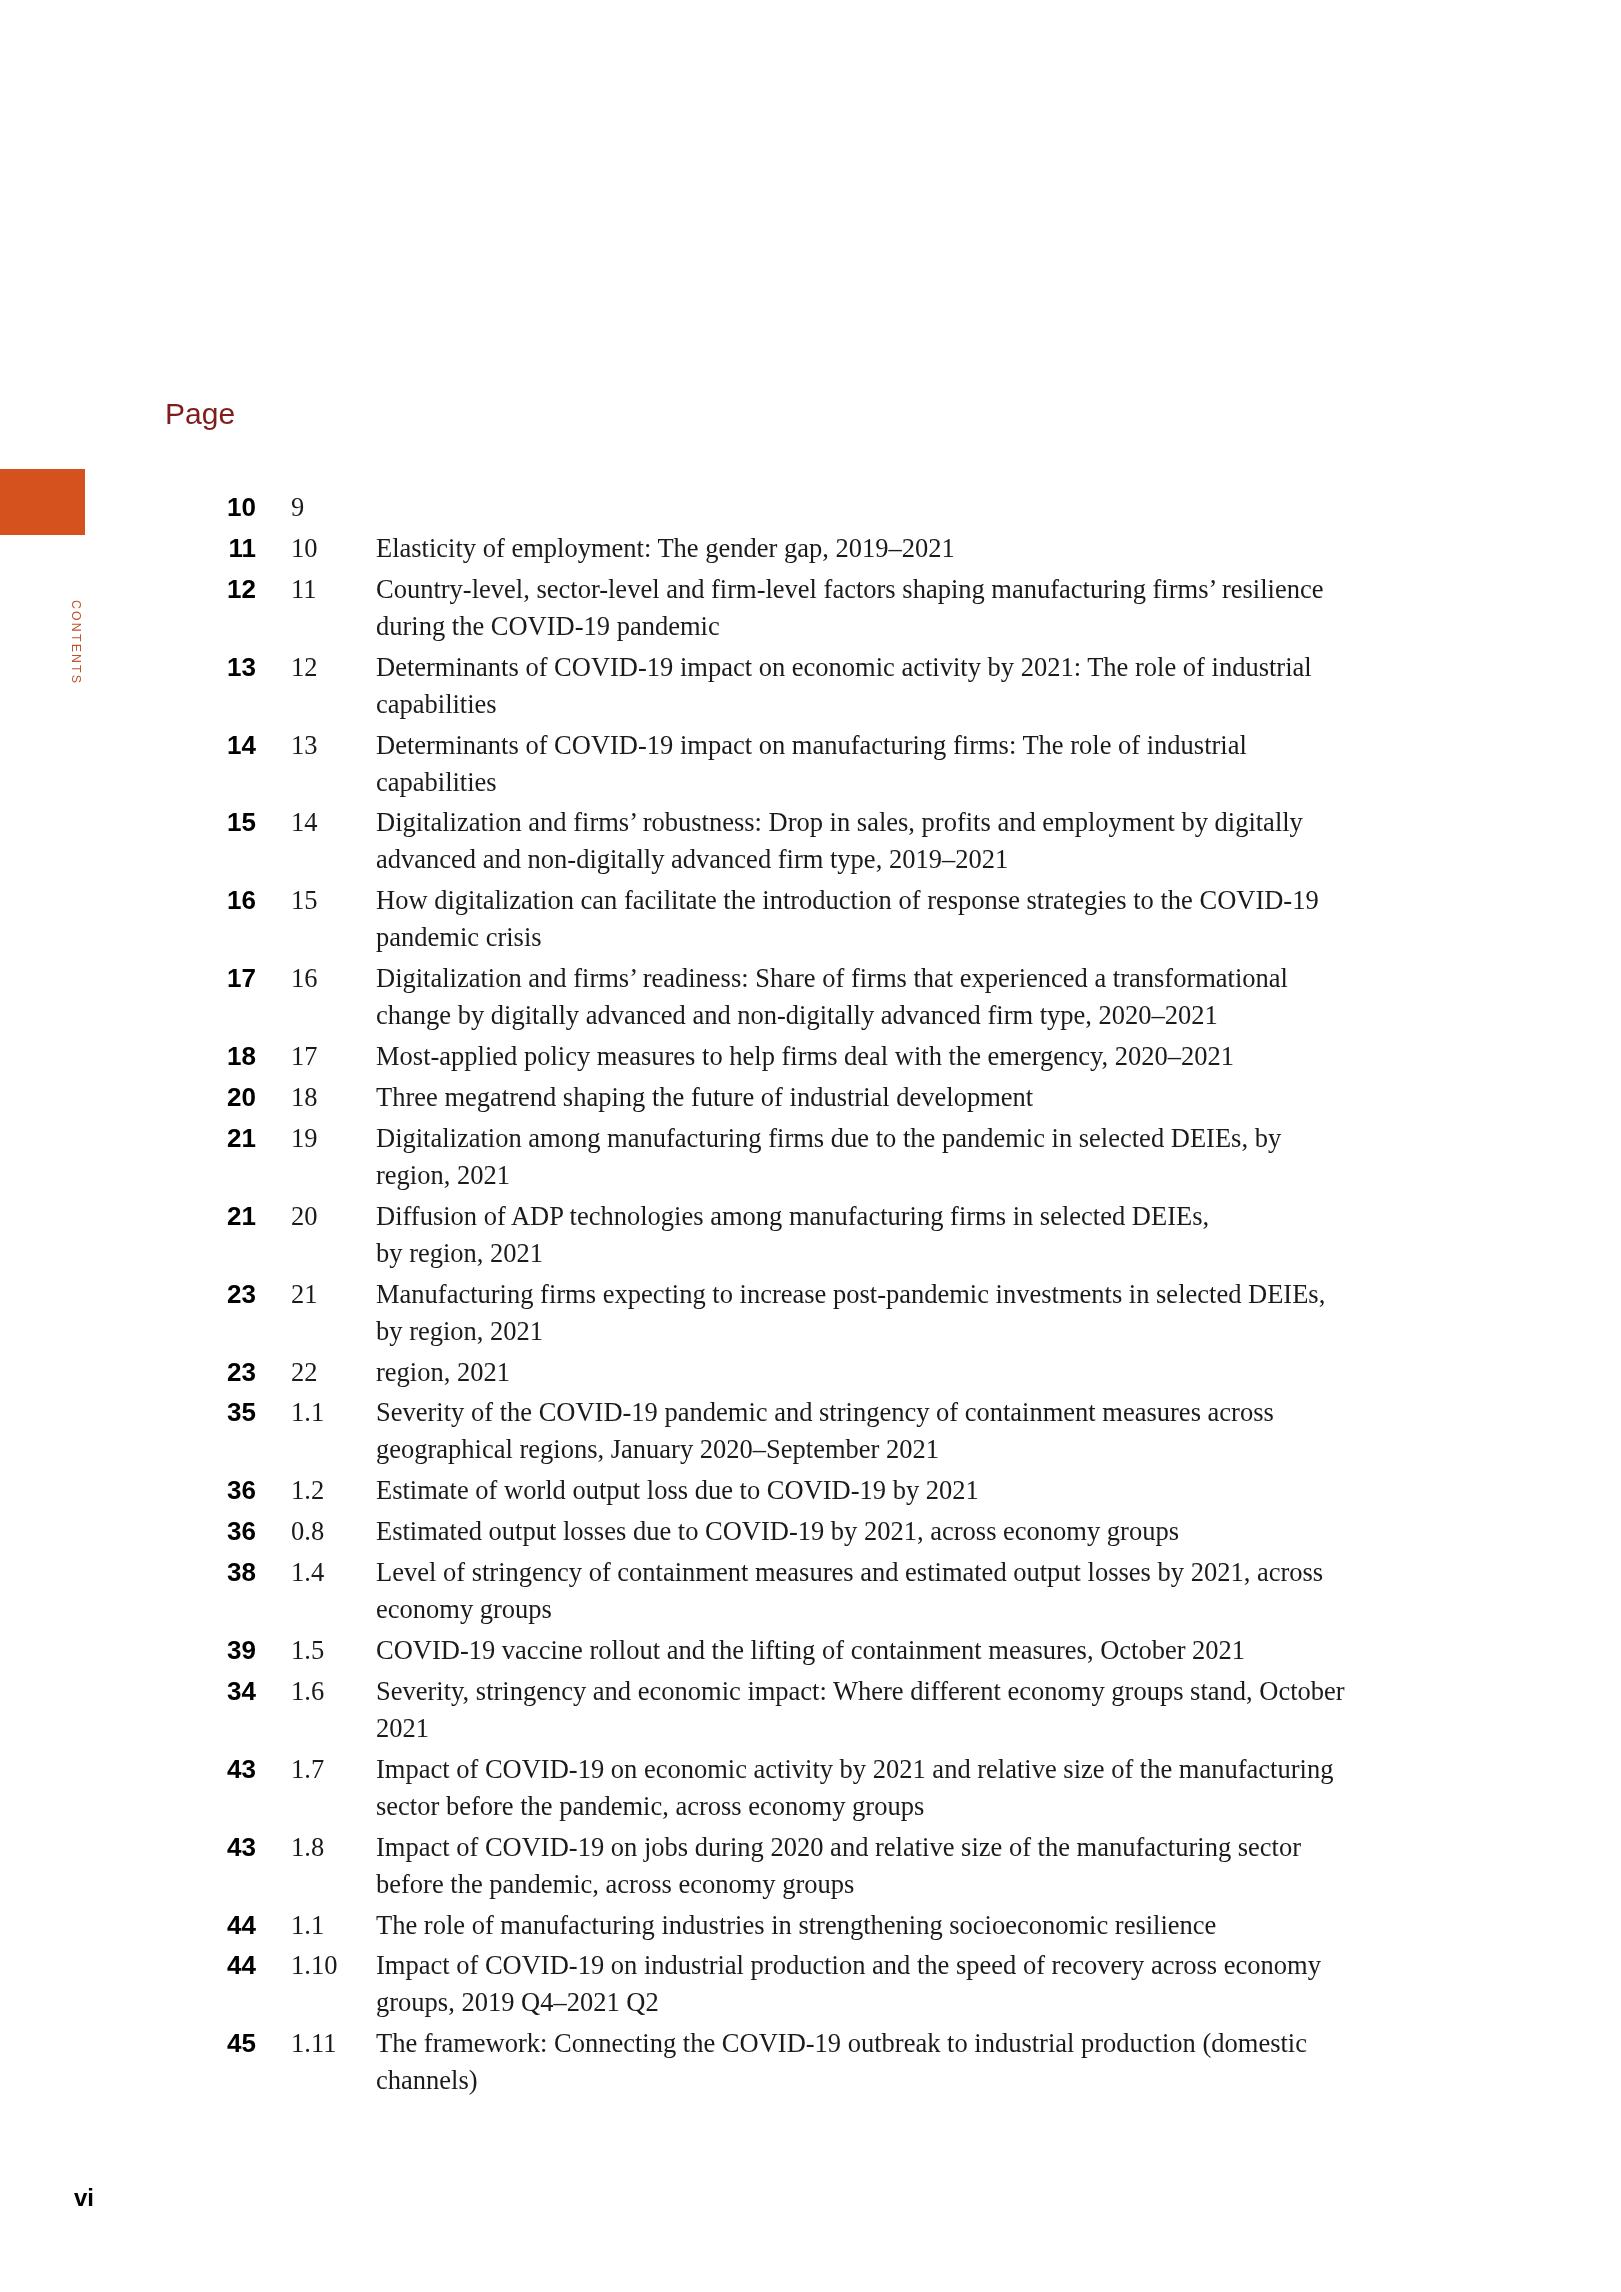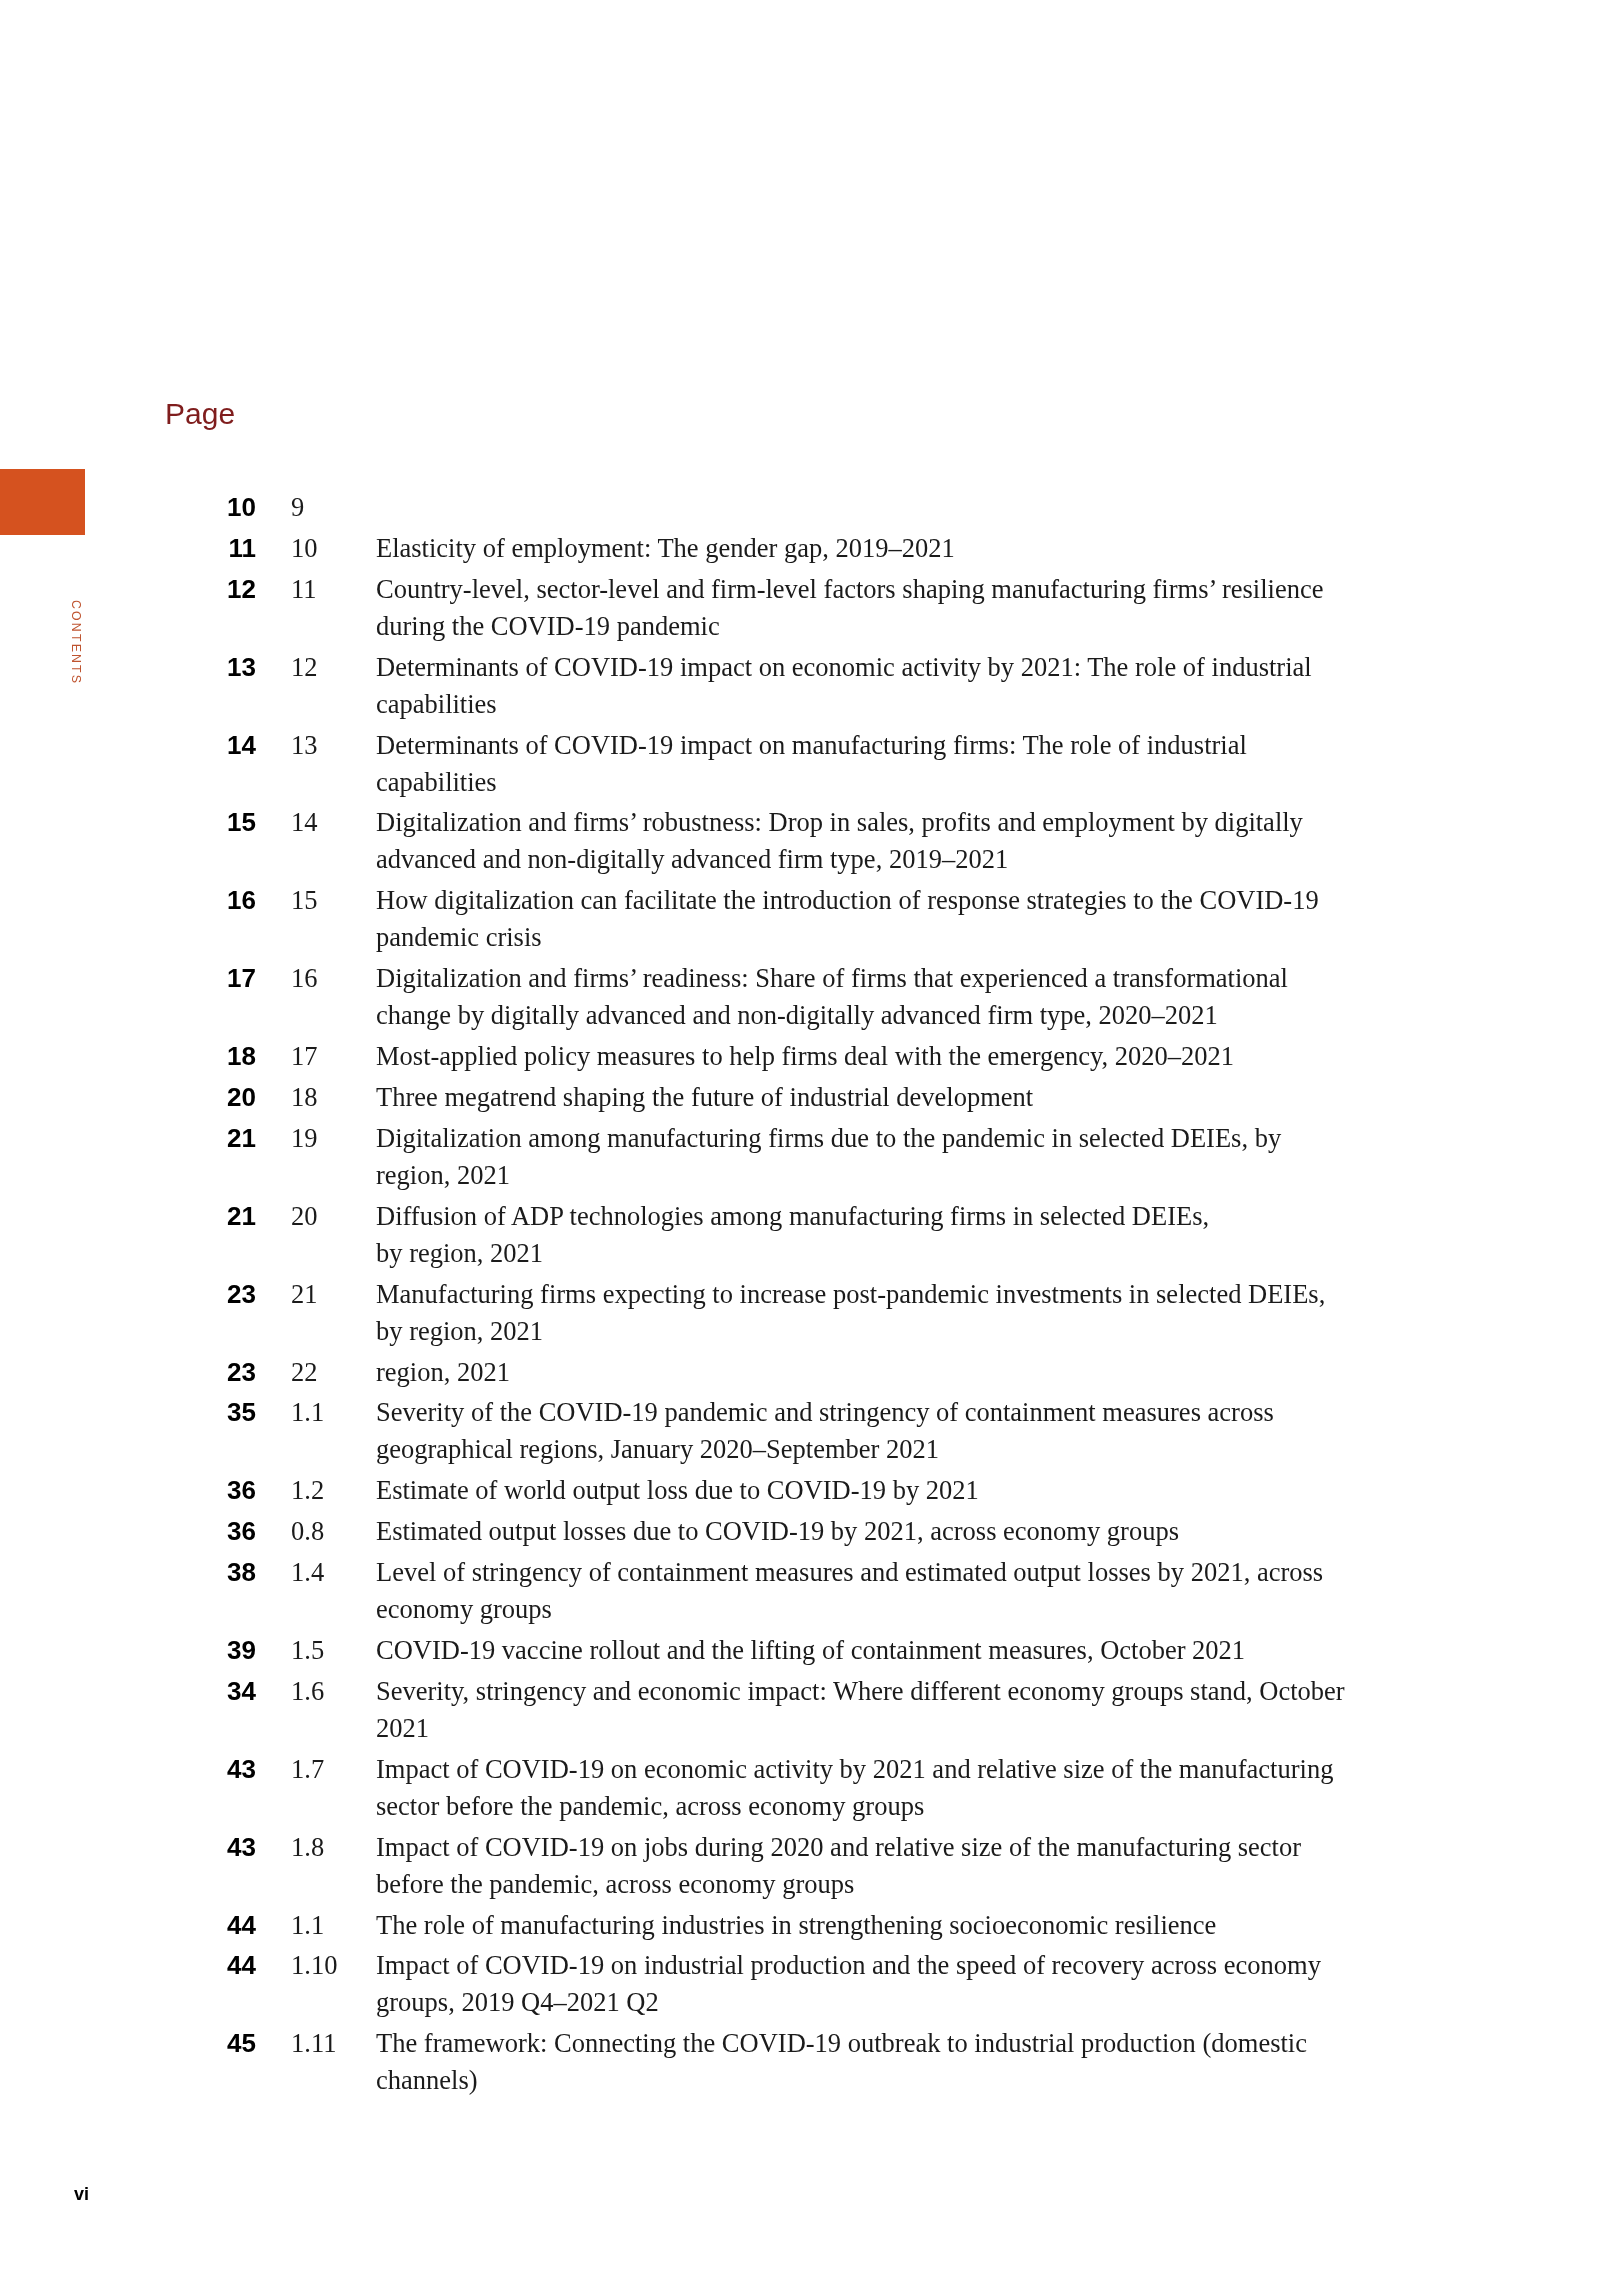--- a/index.html
+++ b/index.html
@@ -65,21 +65,21 @@
   .col-num { text-align: left; }
   .col-title { text-align: left; }
   .tline { white-space: nowrap; }
 
   
   .footer-folio {
     position: absolute;
     left: 74px; top: 2184px;
     font-family: "Liberation Sans", "DejaVu Sans", sans-serif;
     font-weight: 700;
-    font-size: 18px;
+    font-size: 24px;
     color: #000000;
   }
 </style>
 </head>
 <body>
 
 <div class="chapter-tab" style="background: rgb(213, 82, 31);"></div>
 
 <div class="vertical-label" style="color: rgb(191, 84, 48);">CONTENTS</div>
 

